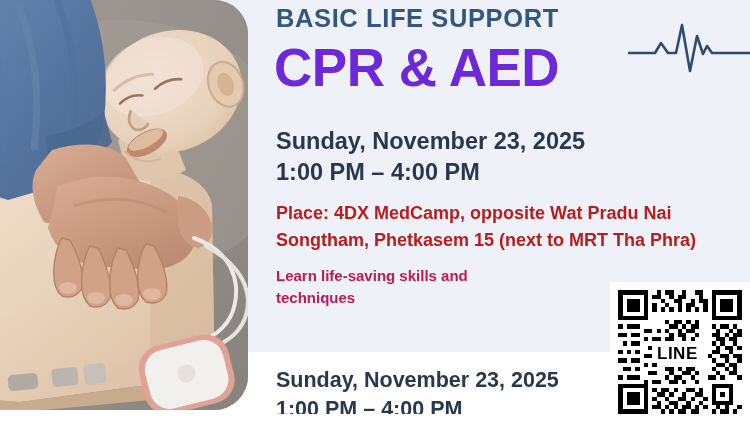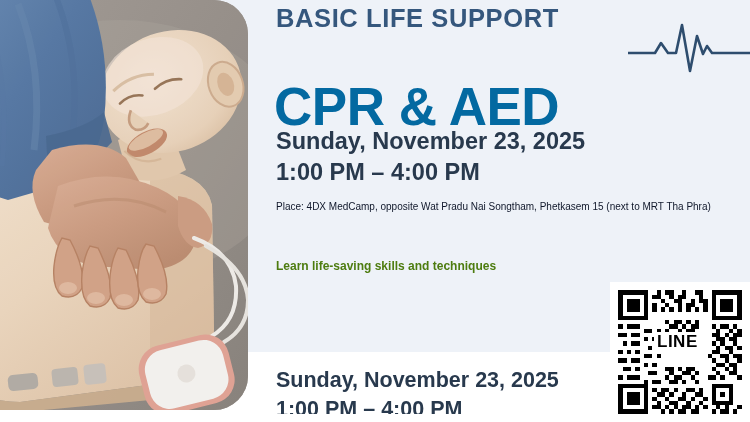--- a/index.html
+++ b/index.html
@@ -41,67 +41,66 @@
   .kicker{
     position:absolute;left:0;top:6px;
     font-size:25.5px;font-weight:bold;letter-spacing:0.6px;
     color:#35577d;
     line-height:1;
     white-space:nowrap;
   }
   .headline{
     position:absolute;left:-2px;top:41px;
     font-size:53px;font-weight:bold;letter-spacing:-0.5px;
-    color:#0369a1;
+    color:#6d28d9;
     line-height:1;
     white-space:nowrap;
-    margin-top:39px;
   }
   .ecg{
     position:absolute;left:352px;top:16px;
     width:124px;height:60px;
   }
   .date-big{
     position:absolute;left:0;top:126px;
     font-size:23.5px;font-weight:bold;
     color:#28394d;
     line-height:1.30;
     white-space:nowrap;
   }
   .place{
     position:absolute;left:0;top:200px;
-    font-size:10px;font-weight:normal;
-    color:#0f172a;
+    font-size:18px;font-weight:bold;
+    color:#b91c1c;
     line-height:1.48;
     width:452px;
   }
   .learn{
-    position:absolute;left:0;top:258px;
-    font-size:12px;font-weight:bold;
-    color:#4d7c0f;
+    position:absolute;left:0;top:265px;
+    font-size:15px;font-weight:bold;
+    color:#be185d;
     line-height:1.45;
     width:260px;
   }
   .date-bottom{
     position:absolute;left:0;top:366px;
     font-size:21.5px;font-weight:bold;
     color:#28394d;
     line-height:1.36;
     white-space:nowrap;
   }
   
   .qr-panel{
     position:absolute;left:610px;top:282px;
     width:140px;height:140px;
     background:#ffffff;
     z-index:6;
   }
   .qr-panel svg{display:block;}
   .qr-line-label{
-    position:absolute;left:654px;top:332px;
+    position:absolute;left:654px;top:344px;
     font-size:17px;font-weight:bold;letter-spacing:0.5px;
     color:#000000;
     background:#ffffff;
     padding:1px 3px;
     z-index:7;
     line-height:1;
   }
 </style>
 </head>
 <body>

